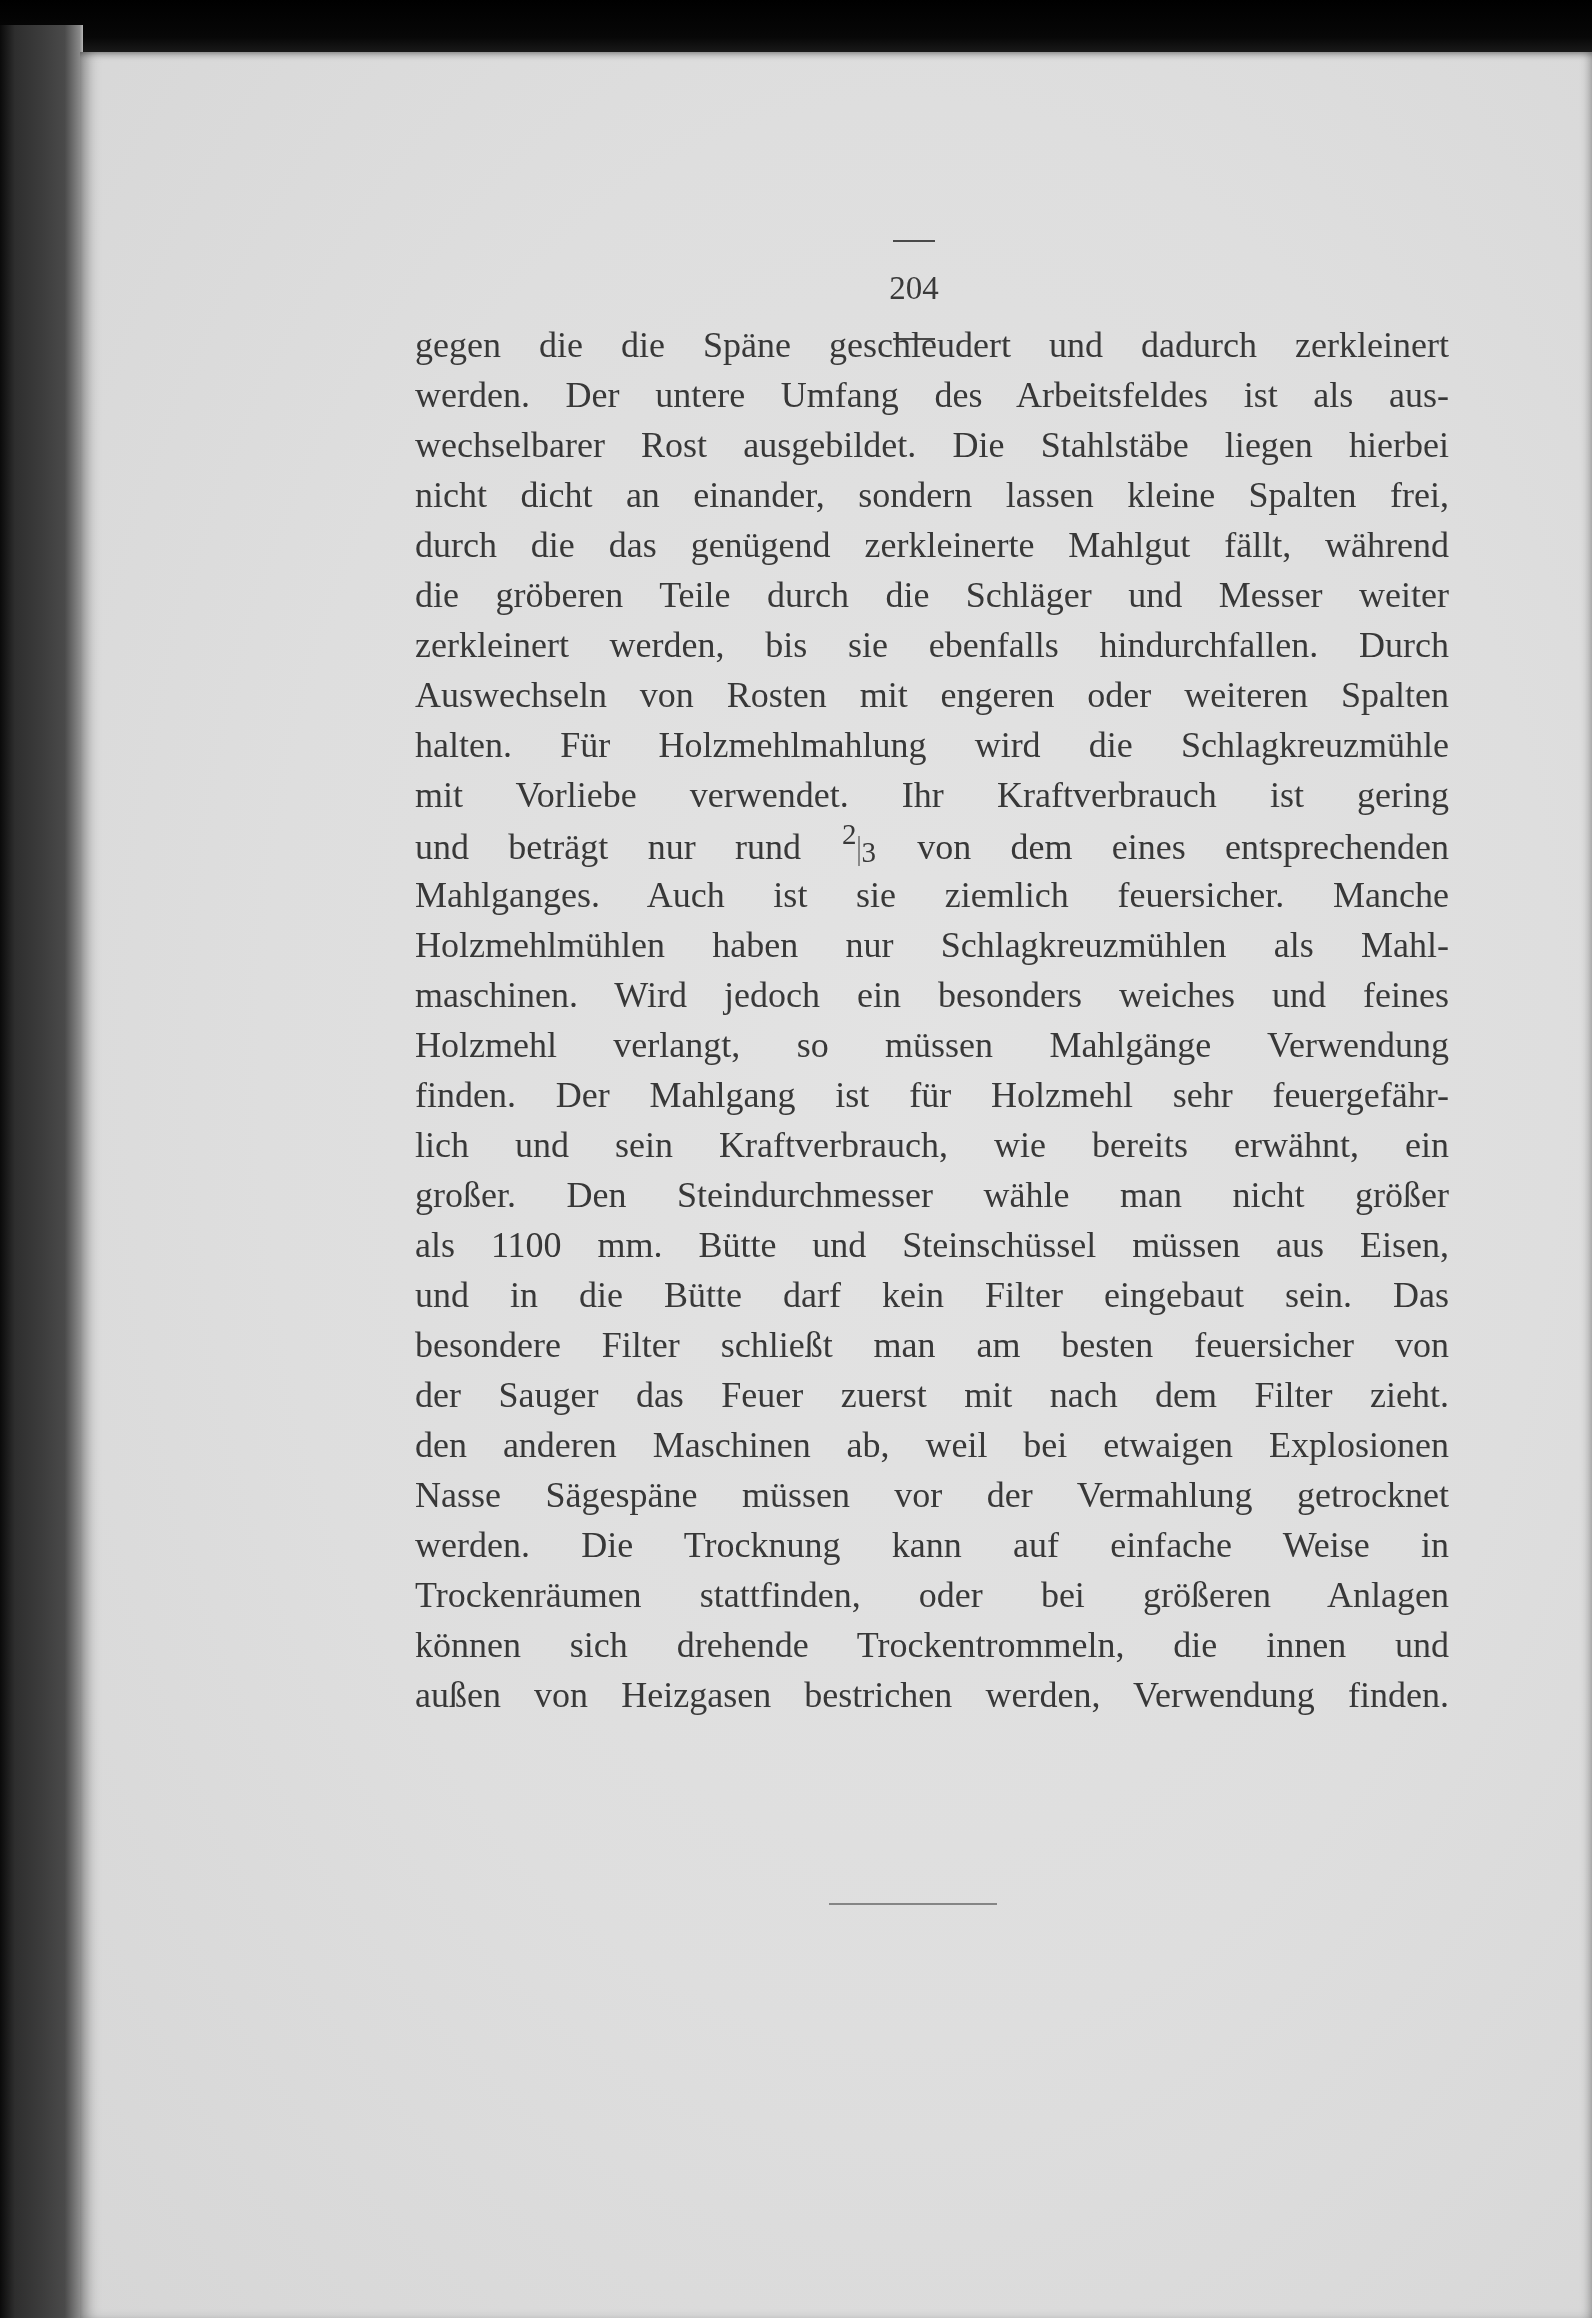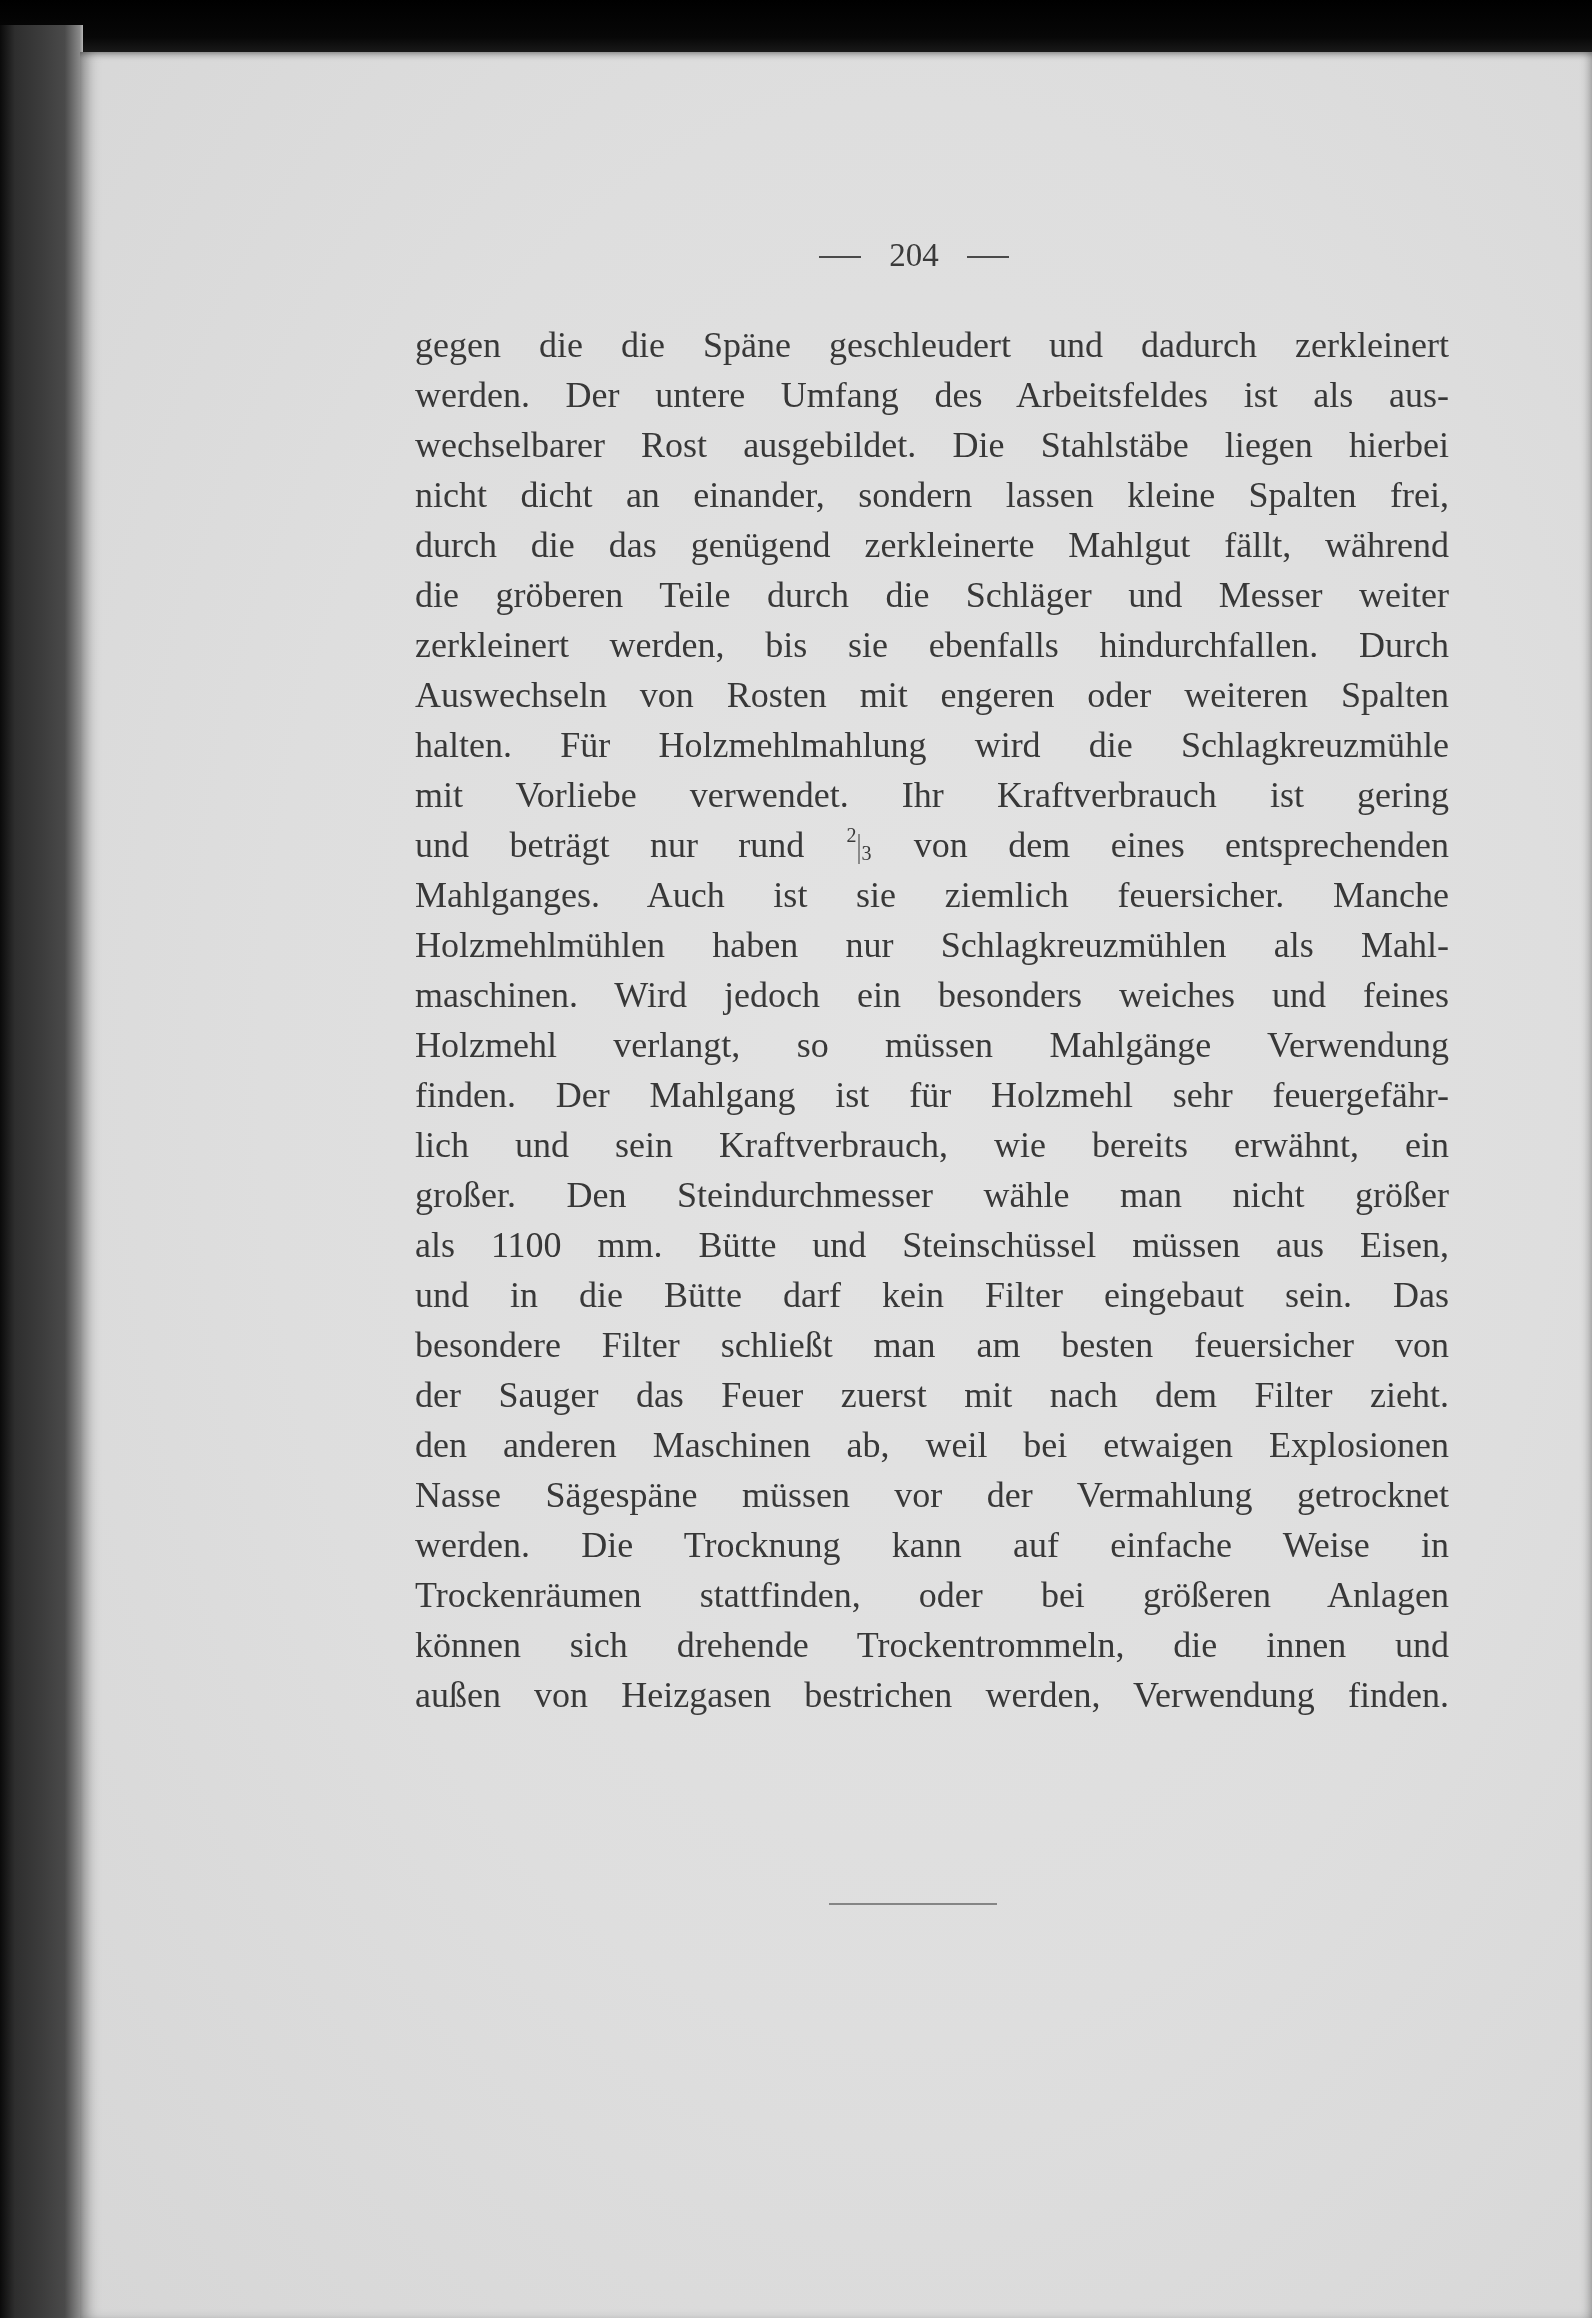--- a/index.html
+++ b/index.html
@@ -37,20 +37,21 @@
       position: absolute;
       left: 299px; 
       width: 1070px;
       top: 185px;
       display: flex;
       justify-content: center;
       align-items: center;
       gap: 28px;
       color: #3a3a3a;
       font-size: 33px;
+      flex-direction: column;
     }
     .dash {
       display: inline-block;
       width: 42px;
       height: 1.7px;
       background: #4a4a4a;
       margin-top: 3.3px;
     }
     .text-block {
       position: absolute;
@@ -70,21 +71,21 @@
       overflow: visible;
       margin-left: 36px;
     }
     .line.last {
       text-align-last: justify;
       font-family: Liberation Serif, serif;
     }
     .frac {
       display: inline-block;
       position: relative;
-      font-size: 20px;
+      font-size: 29px;
       line-height: 1;
       vertical-align: 6.7px;
       padding: 0 1.7px;
     }
     .frac .num { vertical-align: 8.3px; }
     .frac .bar {
       display: inline-block;
       width: 1.7px; height: 30px;
       background: #8a8a8a;
       vertical-align: -13.3px;

